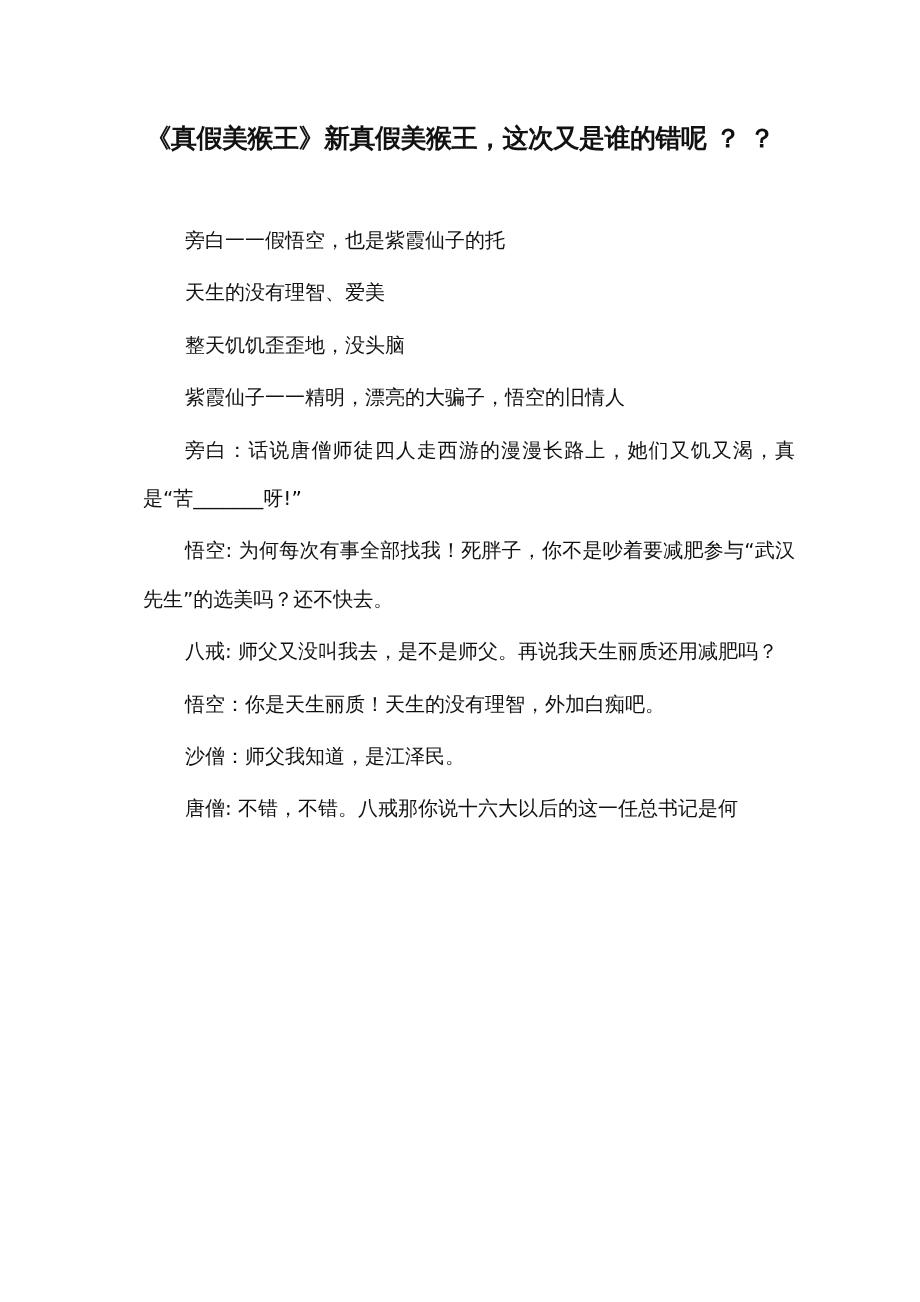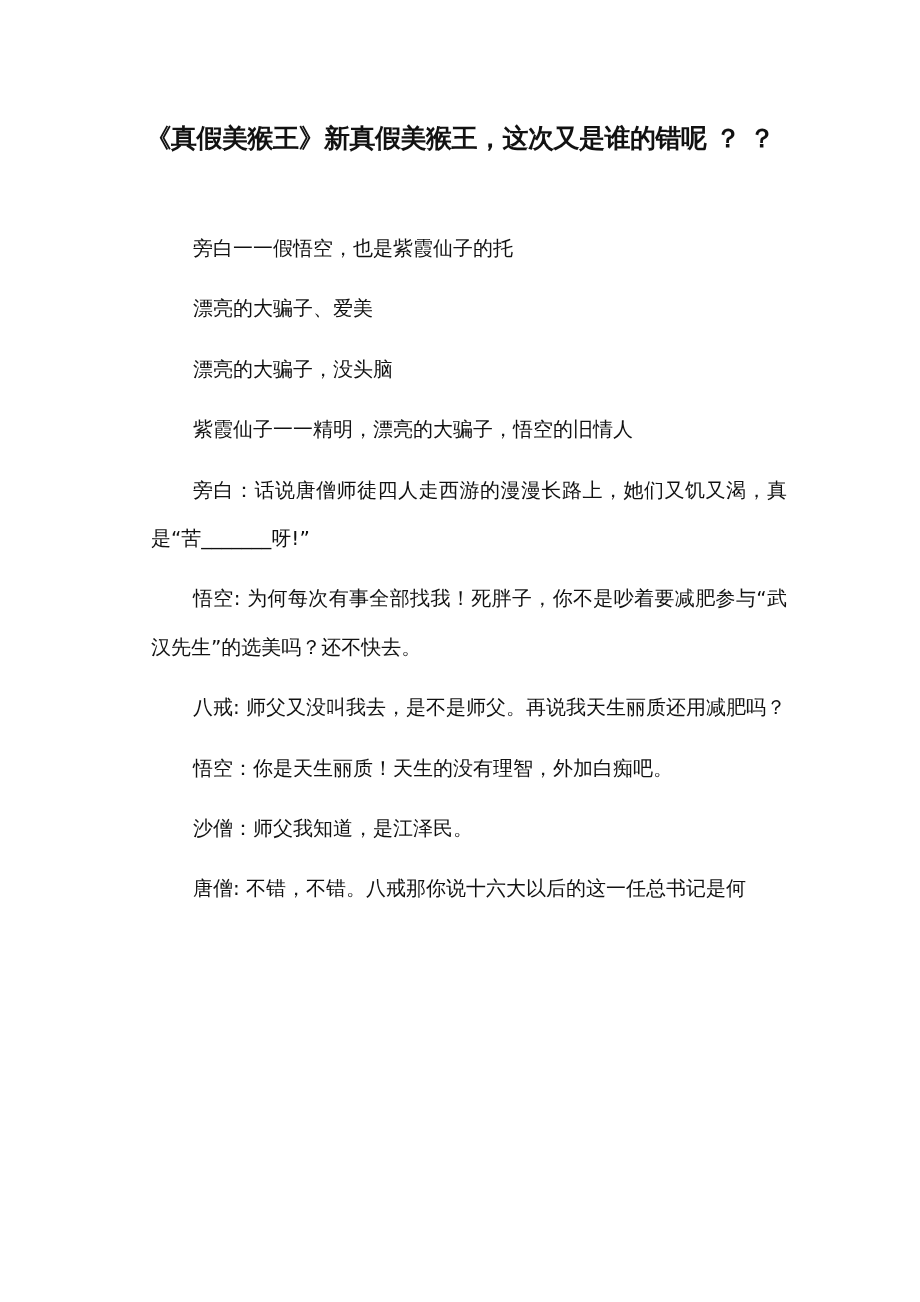--- a/index.html
+++ b/index.html
@@ -2,32 +2,32 @@
 <html><head>
 <meta charset="utf-8">
 <style>
   html, body { margin: 0; padding: 0; background: #ffffff; }
   body { width: 920px; height: 1302px; position: relative; overflow: hidden;
          font-family: "DejaVu Sans", "Liberation Sans", sans-serif; color: #111; }
   .page { position: absolute; left: 0; top: 0; width: 884px; height: 1302px; background: #fff; text-decoration: underline; }
   .title { position: absolute; left: 0; width: 920px; top: 116px; text-align: center;
            font-size: 26px; font-weight: bold; letter-spacing: -0.5px; line-height: 44px; }
   .body { position: absolute; left: 139px; top: 212px; width: 660px; }
-  .p { font-size: 20px; line-height: 48.4px; margin: 12px; text-align: justify; }
+  .p { font-size: 20px; line-height: 48.4px; margin: 4px; text-align: justify; }
   .p.indent { text-indent: 42px; }
 </style>
 </head>
 <body>
 
 <div class="page">
   <div class="title">《真假美猴王》新真假美猴王，这次又是谁的错呢 ？ ？</div>
   <div class="body">
     <p class="p indent">旁白一一假悟空，也是紫霞仙子的托</p>
-    <p class="p indent">漂亮的大骗子、爱美</p>
-    <p class="p indent">漂亮的大骗子，没头脑</p>
+    <p class="p indent">天生的没有理智、爱美</p>
+    <p class="p indent">整天饥饥歪歪地，没头脑</p>
     <p class="p indent">紫霞仙子一一精明，漂亮的大骗子，悟空的旧情人</p>
     <p class="p indent">旁白：话说唐僧师徒四人走西游的漫漫长路上，她们又饥又渴，真是“苦_______呀!”</p>
     <p class="p indent">悟空: 为何每次有事全部找我！死胖子，你不是吵着要减肥参与“武汉先生”的选美吗？还不快去。</p>
     <p class="p indent">八戒: 师父又没叫我去，是不是师父。再说我天生丽质还用减肥吗？</p>
     <p class="p indent">悟空：你是天生丽质！天生的没有理智，外加白痴吧。</p>
     <p class="p indent">沙僧：师父我知道，是江泽民。</p>
     <p class="p indent">唐僧: 不错，不错。八戒那你说十六大以后的这一任总书记是何</p>
   </div>
 </div>
 

